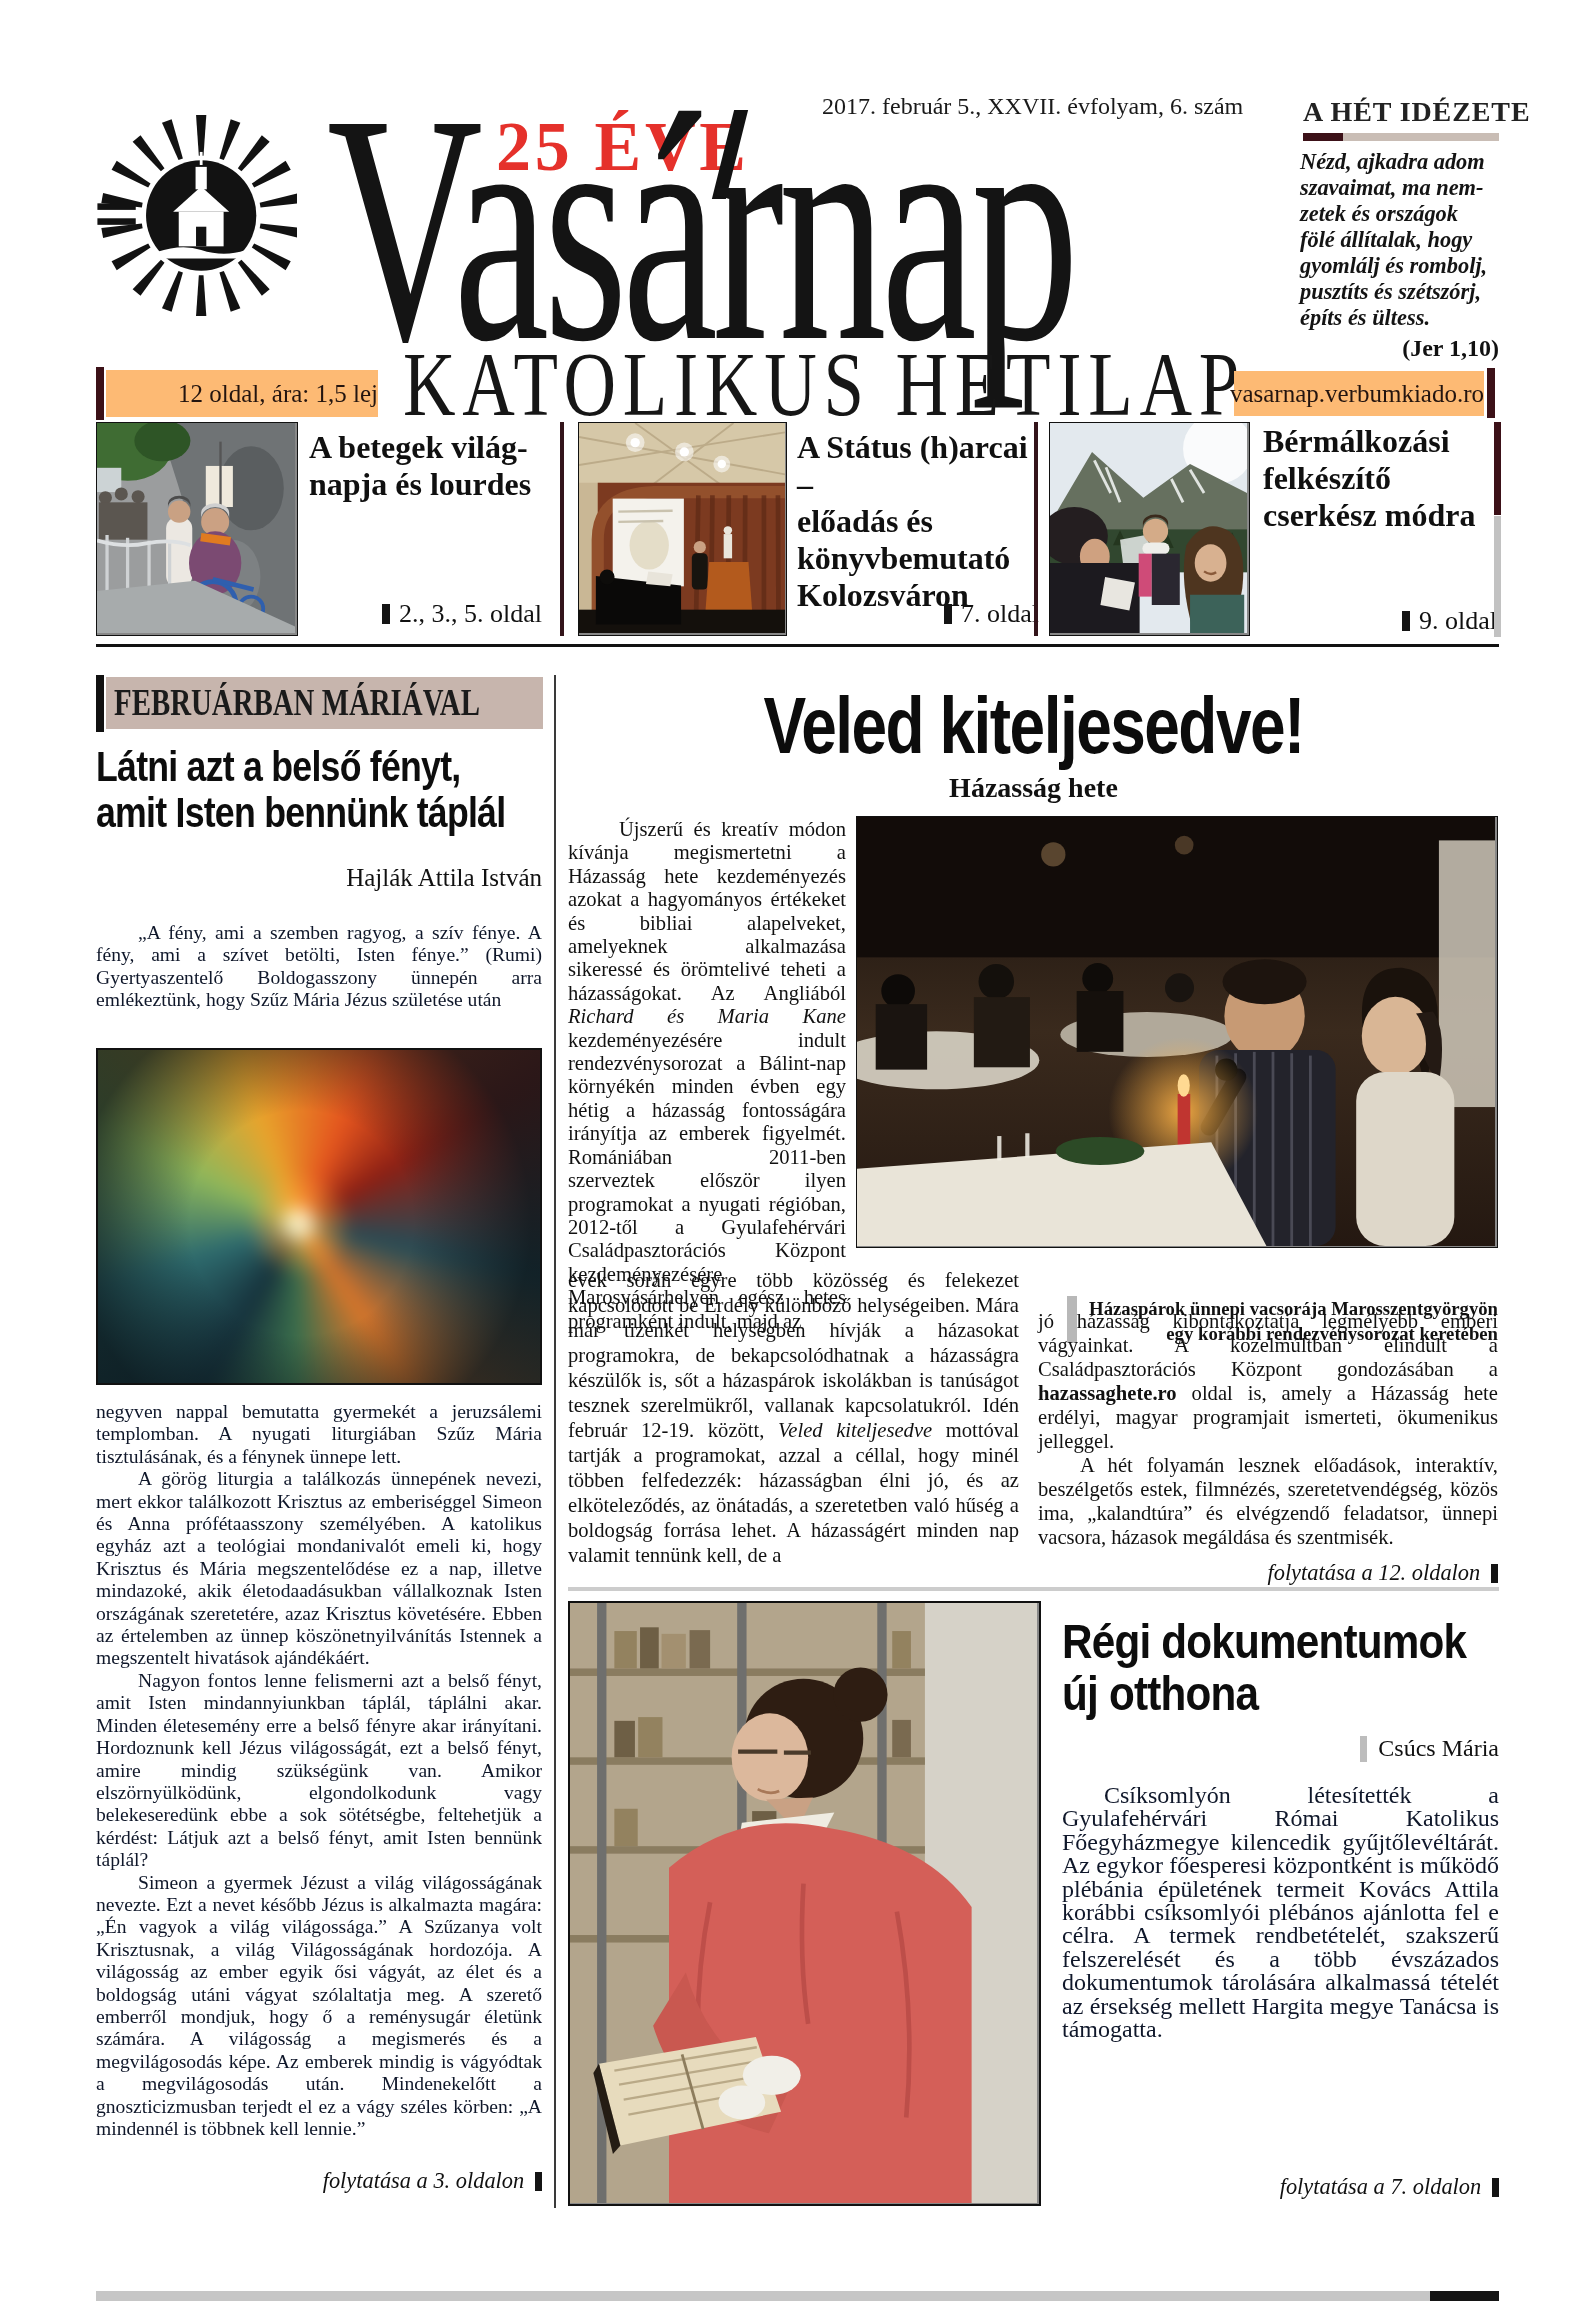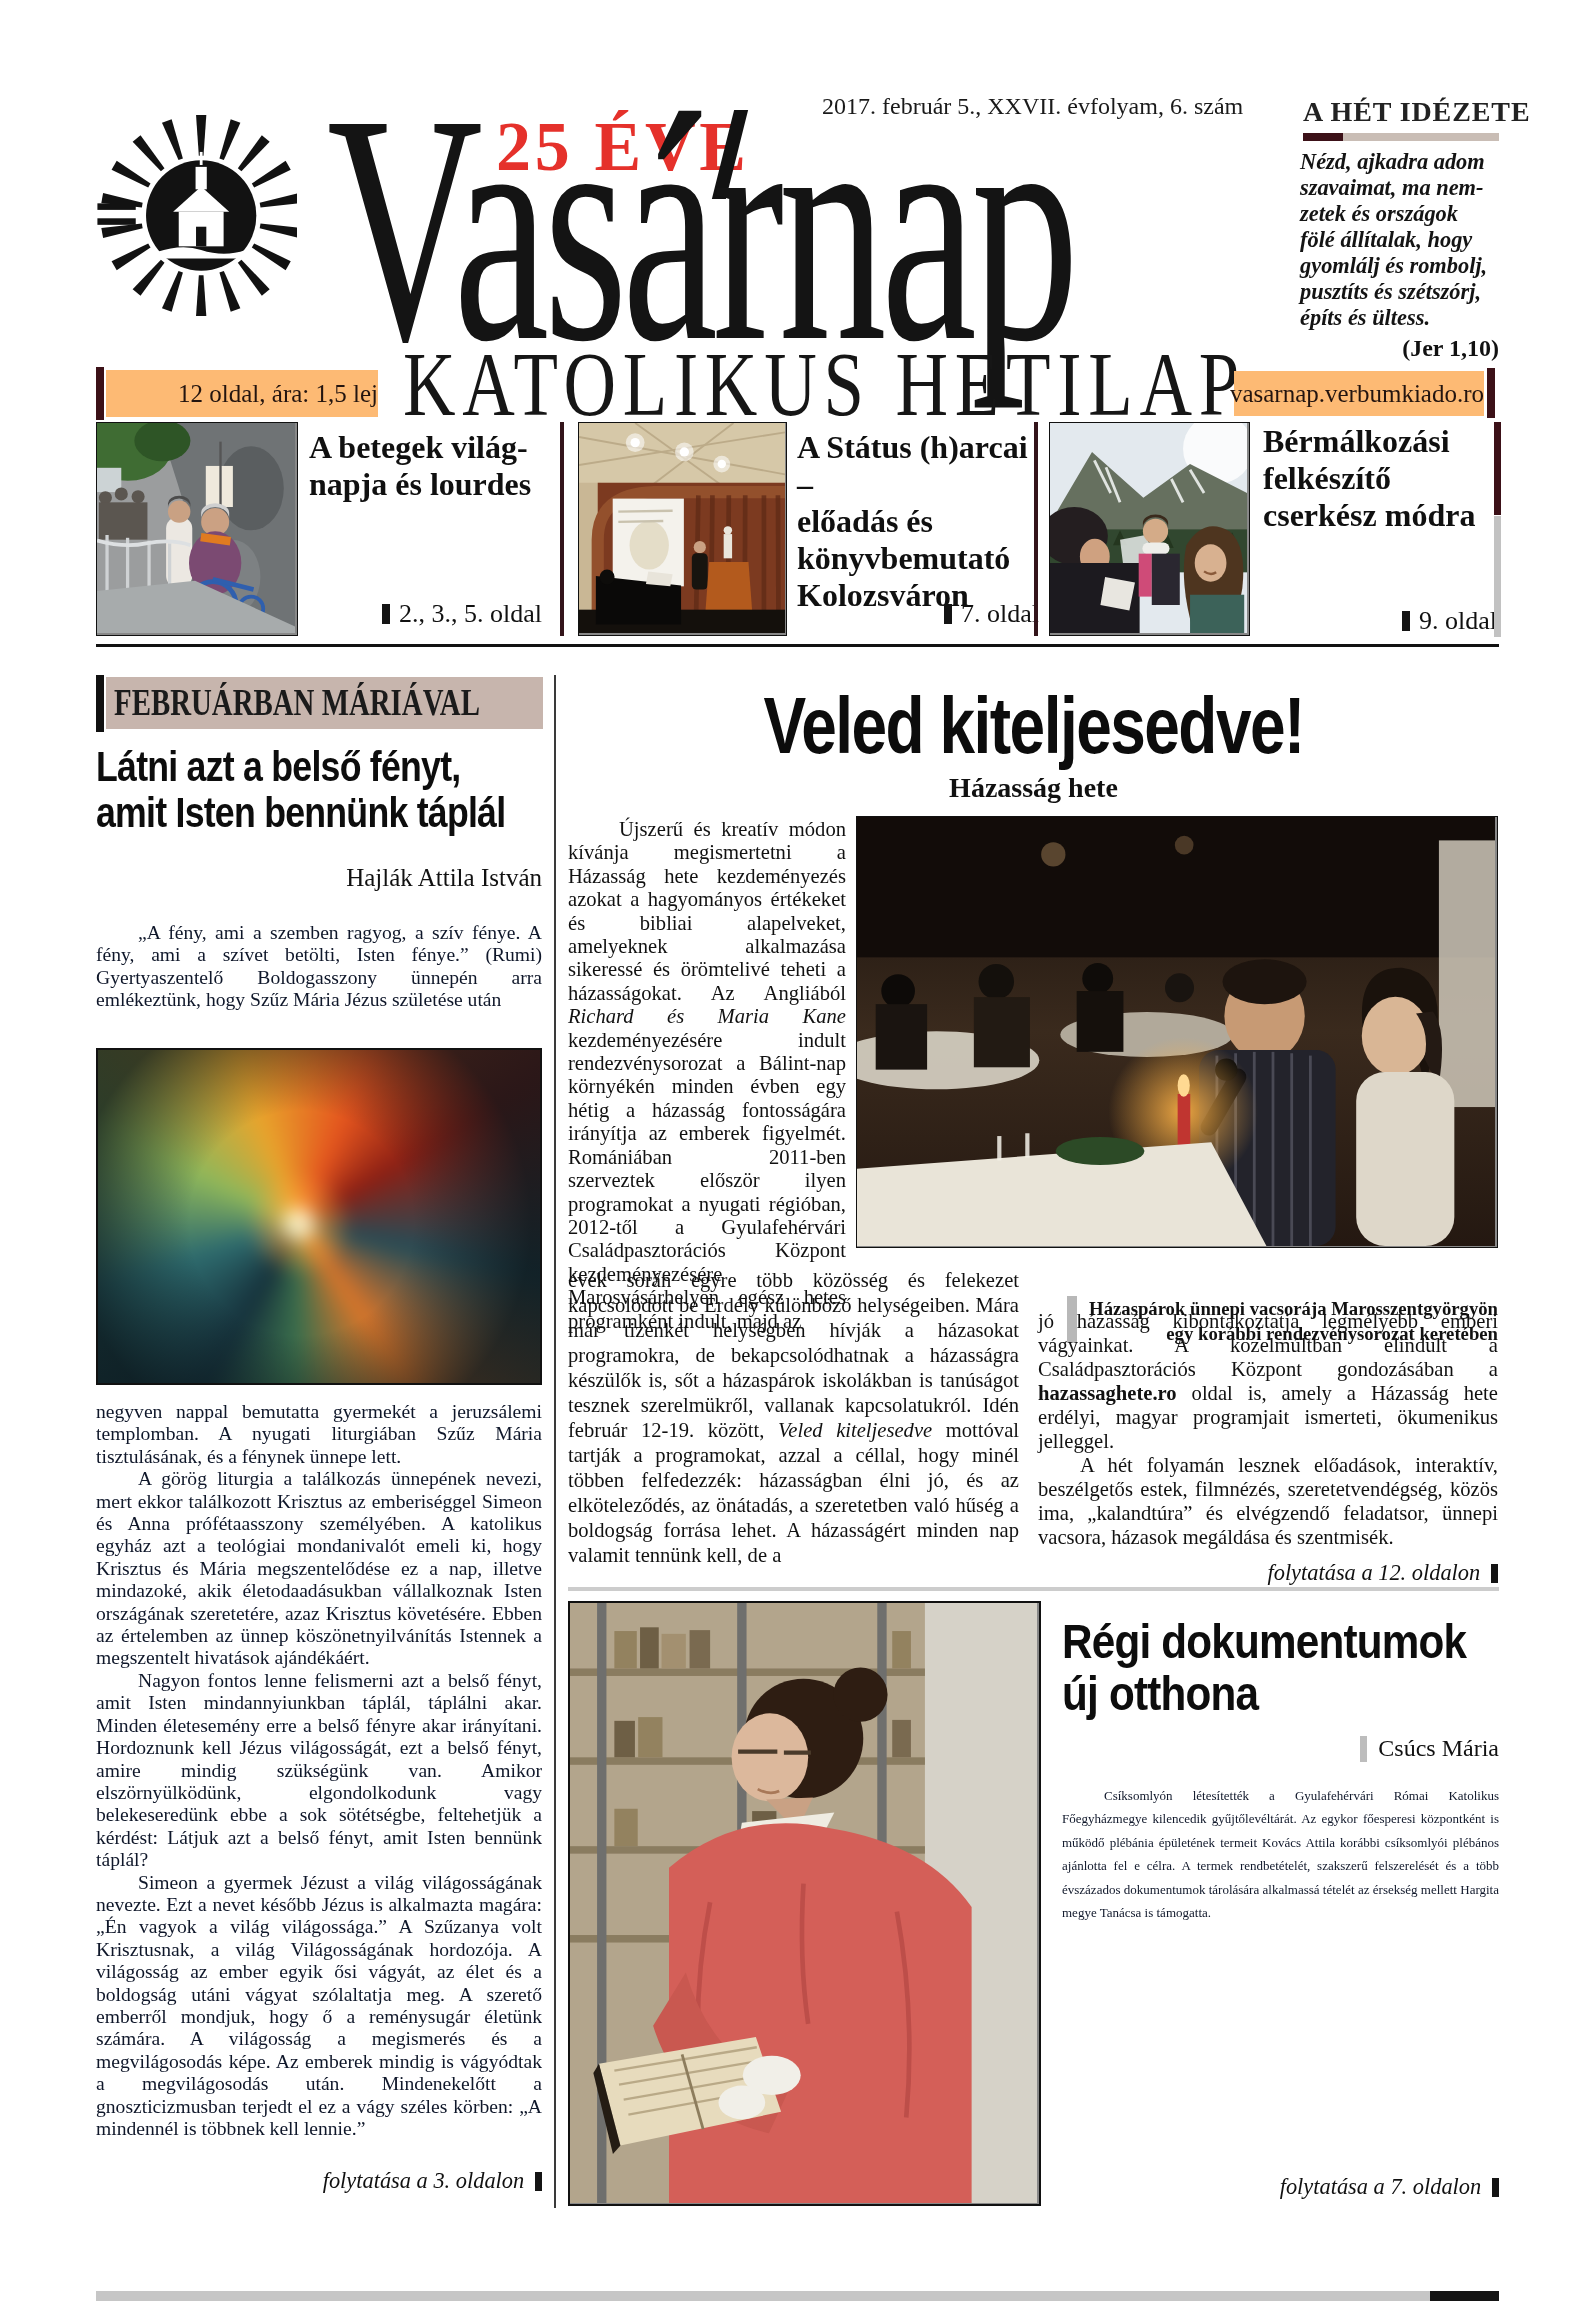--- a/index.html
+++ b/index.html
@@ -445,21 +445,21 @@
   </div>
 
   <div class="abs a-title pre" style="left:1062px;top:1616px;width:495px;">Régi dokumentumok
 új otthona</div>
 
   <div class="abs a-byline" style="left:1062px;top:1735px;width:437px;">
     <span class="a-bar"></span>
     <span style="font:normal 24px 'Liberation Serif',serif;">Csúcs Mária</span>
   </div>
 
-  <div class="abs bodytxt just" style="left:1062px;top:1784px;width:437px;font-size:13px;line-height:23.4px;">
+  <div class="abs bodytxt just" style="left:1062px;top:1784px;width:437px;font-size:24px;line-height:23.4px;">
     <p>Csíksomlyón létesítették a Gyulafehérvári Római Katolikus Főegyházmegye kilencedik gyűjtőlevéltárát. Az egykor főesperesi központként is működő plébánia épületének termeit Kovács Attila korábbi csíksomlyói plébános ajánlotta fel e célra. A termek rendbetételét, szakszerű felszerelését és a több évszázados dokumentumok tárolására alkalmassá tételét az érsekség mellett Hargita megye Tanácsa is támogatta.</p>
   </div>
 
   <div class="abs cont" style="left:1062px;top:2174px;width:437px;"><span>folytatása a 7. oldalon</span><span class="mark"></span></div>
 
   <div class="abs" style="left:96px;top:2291px;width:1334px;height:10.3px;background:#c6c6c6;"></div>
   <div class="abs" style="left:1430px;top:2291px;width:69px;height:10.3px;background:#141414;"></div>
 
 </div>
 

